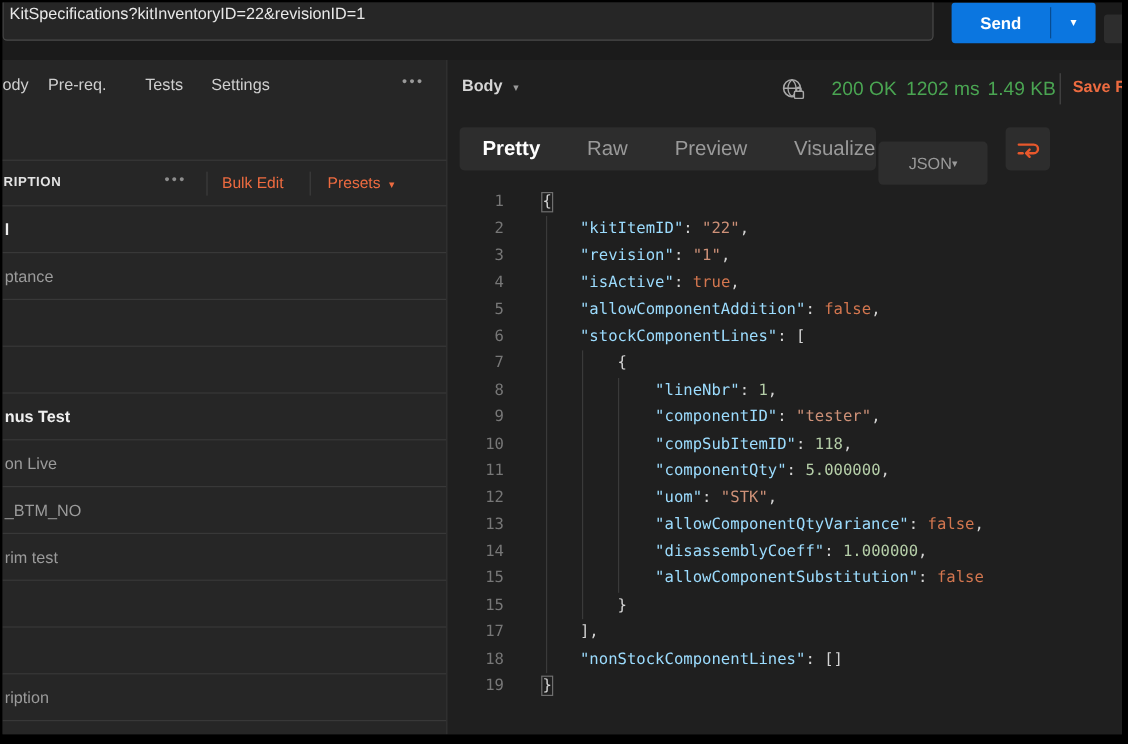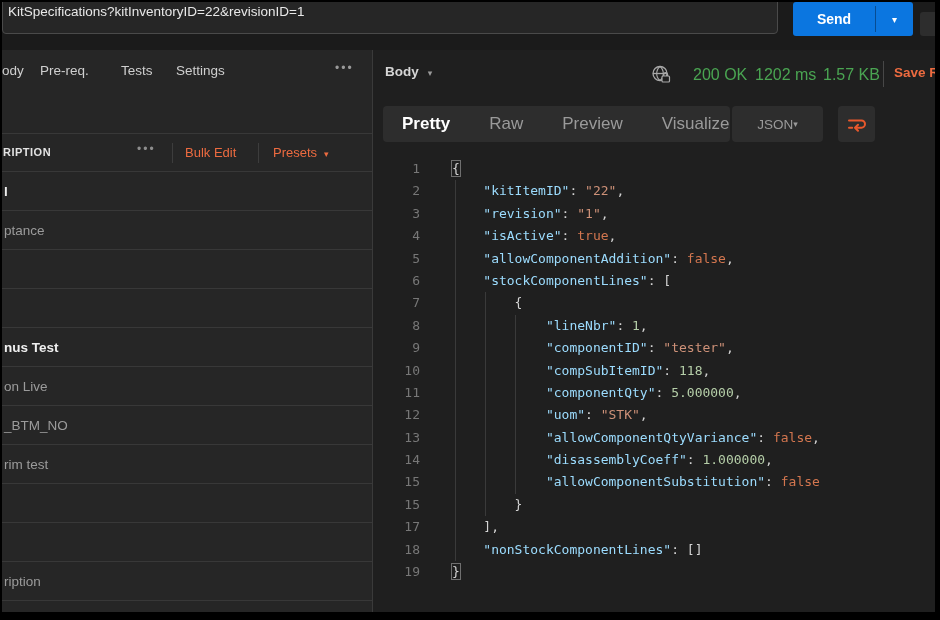--- a/index.html
+++ b/index.html
@@ -53,21 +53,21 @@
   .stat{position:absolute;top:16px;font-size:16px;color:var(--green);white-space:nowrap;}
   .resp-sep{position:absolute;left:510px;top:11px;width:1px;height:26px;background:#474747;}
   .save-link{position:absolute;left:521px;top:15px;font-size:13.5px;font-weight:700;color:var(--accent);
              width:41px;overflow:hidden;white-space:nowrap;cursor:pointer;}
 
   
   .view-group{position:absolute;left:10px;top:56px;width:347px;height:36px;background:#2d2d2d;border-radius:4px;
               display:flex;align-items:center;padding-left:19px;box-sizing:border-box;gap:39px;}
   .view-tab{font-size:17px;color:#9a9a9a;cursor:pointer;white-space:nowrap;}
   .view-tab.active{color:#fff;font-weight:700;}
-  .fmt-dd{position:absolute;left:359px;top:56px;width:91px;height:36px;background:#2d2d2d;border-radius:4px;
+  .fmt-dd{position:absolute;left:359px;top:68px;width:91px;height:36px;background:#2d2d2d;border-radius:4px;
           display:flex;align-items:center;justify-content:center;gap:0;cursor:pointer;}
   .fmt-label{font-size:13.5px;color:#9a9a9a;}
   .fmt-caret{font-size:9px;color:#9a9a9a;}
   .wrap-btn{position:absolute;left:465px;top:56px;width:37px;height:36px;background:#2d2d2d;border-radius:4px;
             display:flex;align-items:center;justify-content:center;cursor:pointer;}
 
   
   .code-area{position:absolute;left:0;top:108px;width:100%;height:454px;
              font-family:"DejaVu Sans Mono", monospace;font-size:13px;line-height:22.4px;}
   .code-line{height:22.4px;white-space:pre;}
@@ -139,21 +139,21 @@
         <svg width="20" height="20" viewBox="0 0 20 20" fill="none">
           <circle cx="9" cy="9.5" r="7" stroke="#a8a8a8" stroke-width="1.3"></circle>
           <path d="M2 9.5h14" stroke="#a8a8a8" stroke-width="1.3"></path>
           <path d="M9 2.5c-2.2 1.8-3.3 4.2-3.3 7s1.1 5.2 3.3 7c2.2-1.8 3.3-4.2 3.3-7s-1.1-5.2-3.3-7z" stroke="#a8a8a8" stroke-width="1.1"></path>
           <rect x="11" y="12" width="7.5" height="6" rx="1" fill="#1f1f1f" stroke="#a8a8a8" stroke-width="1.2"></rect>
           <path d="M12.8 12v-1.4a1.9 1.9 0 0 1 3.8 0V12" fill="none" stroke="#a8a8a8" stroke-width="1.2"></path>
         </svg>
       </span>
       <span class="stat" style="left:320px">200 OK</span>
       <span class="stat" style="left:382px">1202 ms</span>
-      <span class="stat" style="left:450px">1.57 KB</span>
+      <span class="stat" style="left:450px">1.49 KB</span>
       <span class="resp-sep"></span>
       <span class="save-link">Save R</span>
     </div>
 
     <div class="view-group">
       <span class="view-tab active">Pretty</span>
       <span class="view-tab">Raw</span>
       <span class="view-tab">Preview</span>
       <span class="view-tab">Visualize</span>
     </div>

